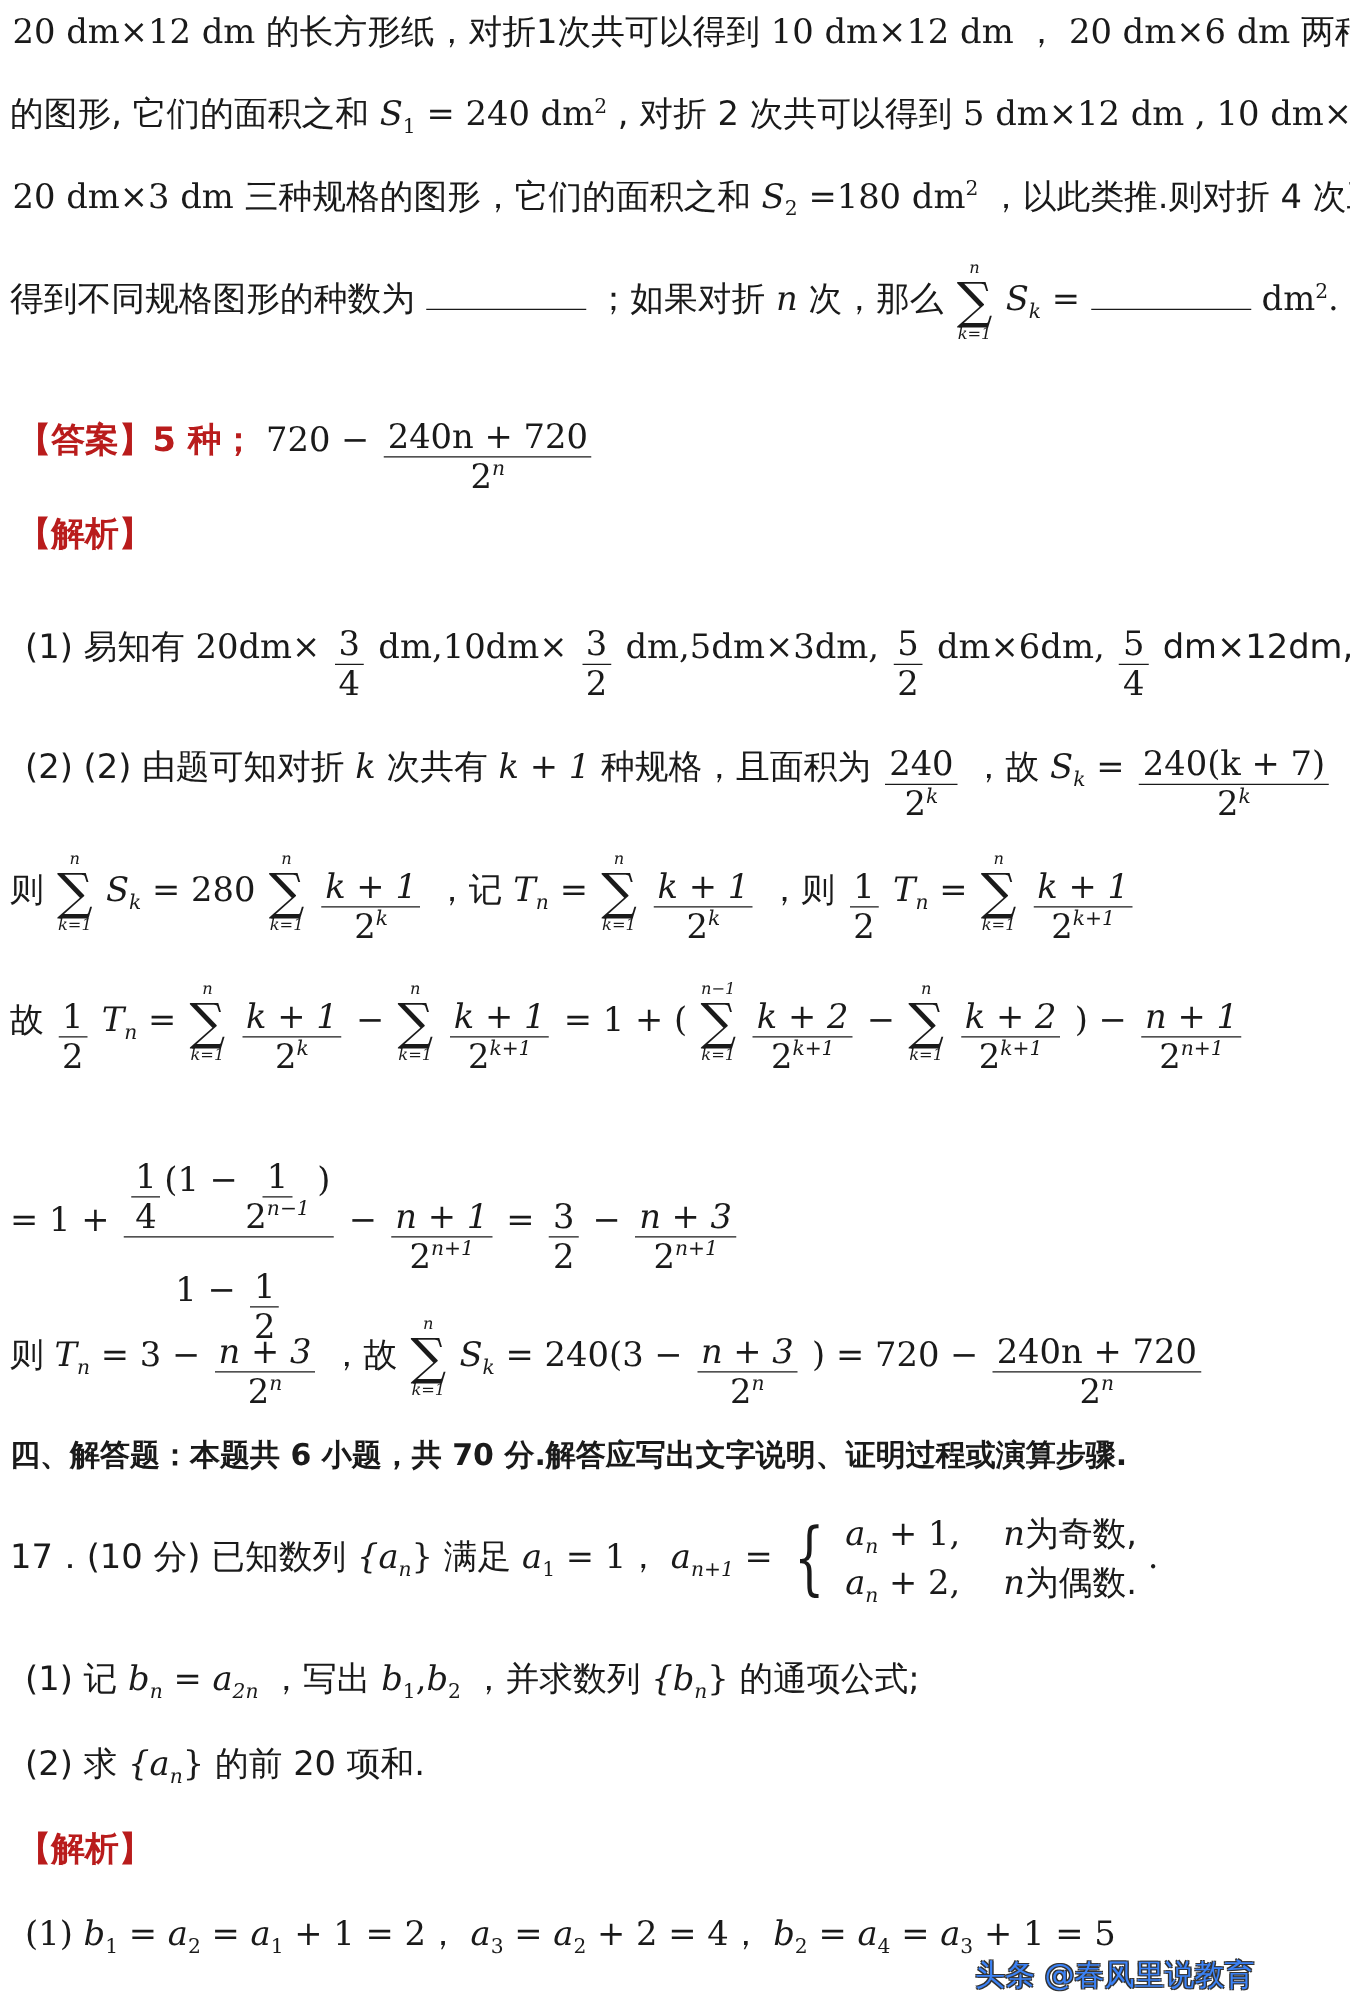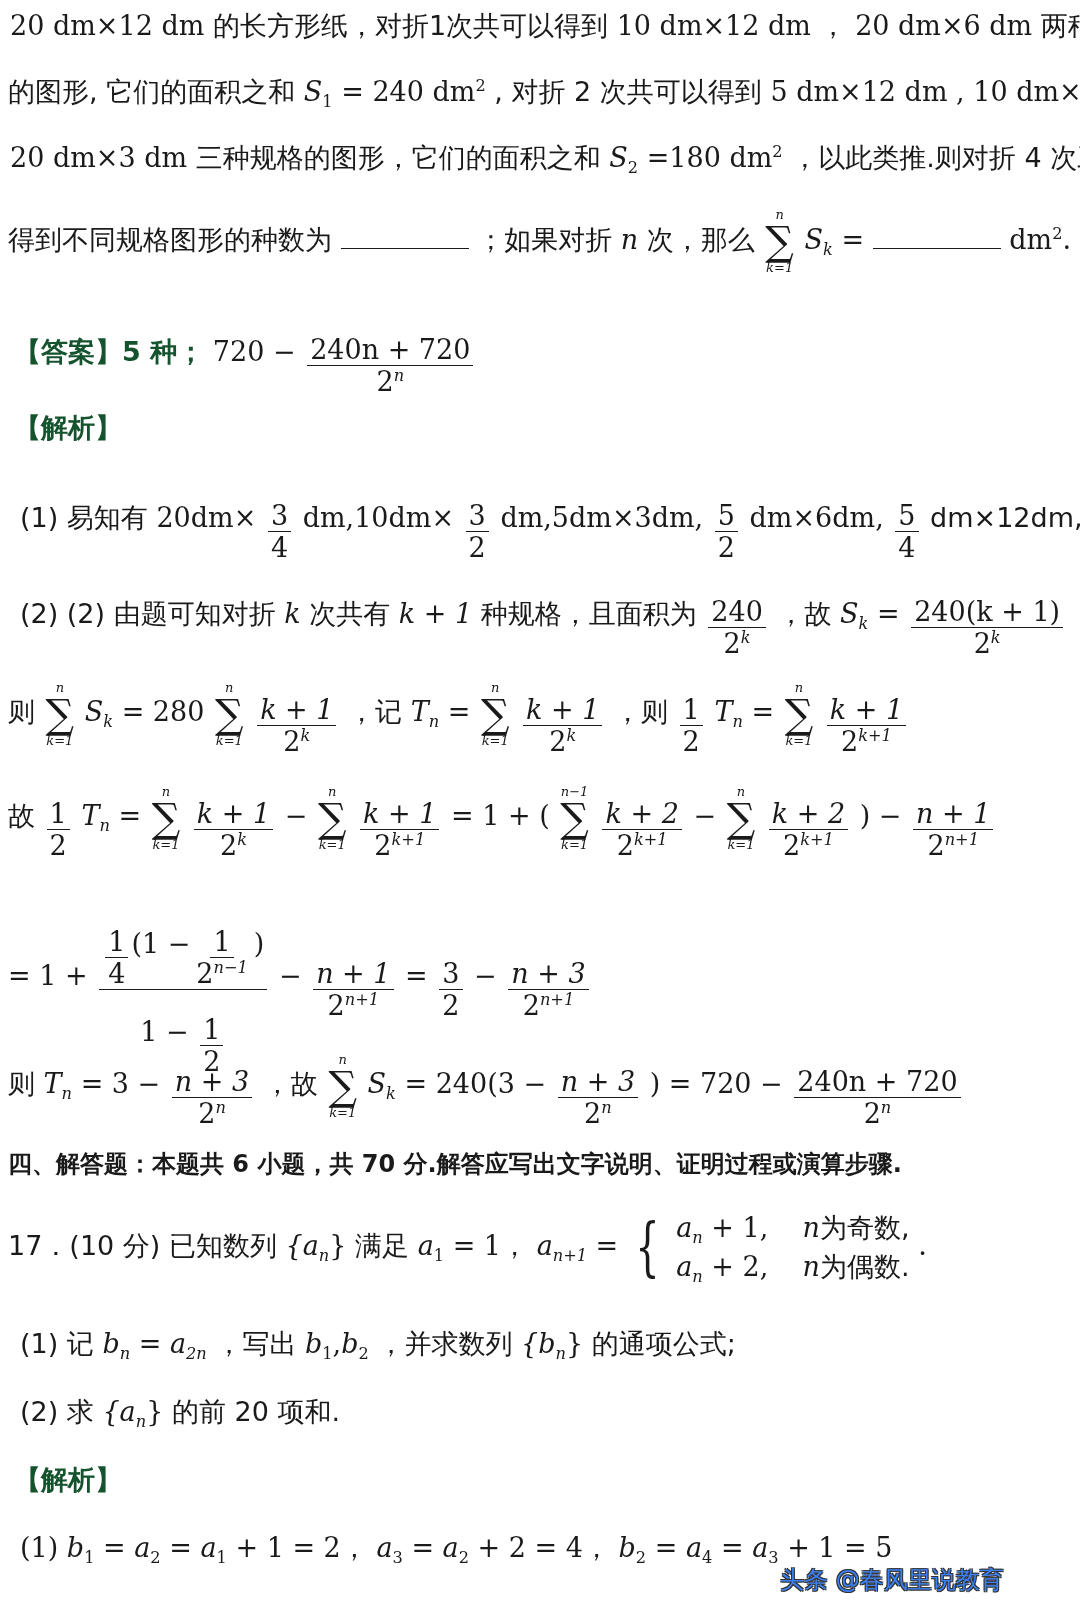--- a/index.html
+++ b/index.html
@@ -9,21 +9,21 @@
   .line { position: absolute; left: 0; white-space: nowrap; font-size: 27px; line-height: 1; }
   .it { font-style: italic; }
   sub, sup { font-size: 60%; line-height: 0; }
   .frac { display: inline-flex; flex-direction: column; align-items: center; vertical-align: middle; margin: 0 3px; }
   .frac .num { border-bottom: 1.6px solid #1a1a1a; padding: 0 3px 2px; margin-top: 24px; }
   .frac .den { padding: 2px 3px 0; }
   .sum { display: inline-flex; flex-direction: column; align-items: center; vertical-align: middle; margin: 0 2px; }
   .sum .lim { font-size: 13px; font-style: italic; }
   .sum .sig { font-size: 40px; line-height: 1; }
   .blank { display: inline-block; border-bottom: 1.6px solid #1a1a1a; vertical-align: baseline; }
-  .red { color: #14532d; font-weight: bold; font-family: "DejaVu Sans", "Liberation Sans", sans-serif; }
+  .red { color: #b91c1c; font-weight: bold; font-family: "DejaVu Sans", "Liberation Sans", sans-serif; }
   .bold { font-weight: bold; font-family: "DejaVu Sans", "Liberation Sans", sans-serif; }
   .brace { display: inline-block; font-size: 64px; vertical-align: middle; line-height: 1; transform: scaleX(0.6); }
   .cases { display: inline-flex; flex-direction: column; vertical-align: middle; gap: 12px; align-items: center; }
   .watermark { position: absolute; left: 780px; top: 1528px; font-size: 24px; color: #3b82f6;
                text-shadow: 1px 1px 0 #333, -1px -1px 0 #333, 1px -1px 0 #333, -1px 1px 0 #333;
                font-family: "DejaVu Sans", "Liberation Sans", sans-serif; margin-top: 36px; }
 </style>
 </head>
 <body>
 
@@ -112,21 +112,21 @@
   <span class="it">k + 1</span>
   <span class="cn">种规格，且面积为</span>
   <span class="frac">
       <span class="num">240</span>
       <span class="den"><span>2</span><sup class="it">k</sup></span>
     </span>
   <span class="cn">，故</span>
   <span class="it">S</span><sub class="it">k</sub>
   <span> =</span>
   <span class="frac">
-      <span class="num">240(k + 1)</span>
+      <span class="num">240(k + 7)</span>
       <span class="den"><span>2</span><sup class="it">k</sup></span>
     </span>
 </div>
 
 <div class="line" style="top:672px; left:8px;">
   <span class="cn">则</span>
   <span class="sum">
       <span class="lim">n</span>
       <span class="sig">∑</span>
       <span class="lim">k=1</span>

